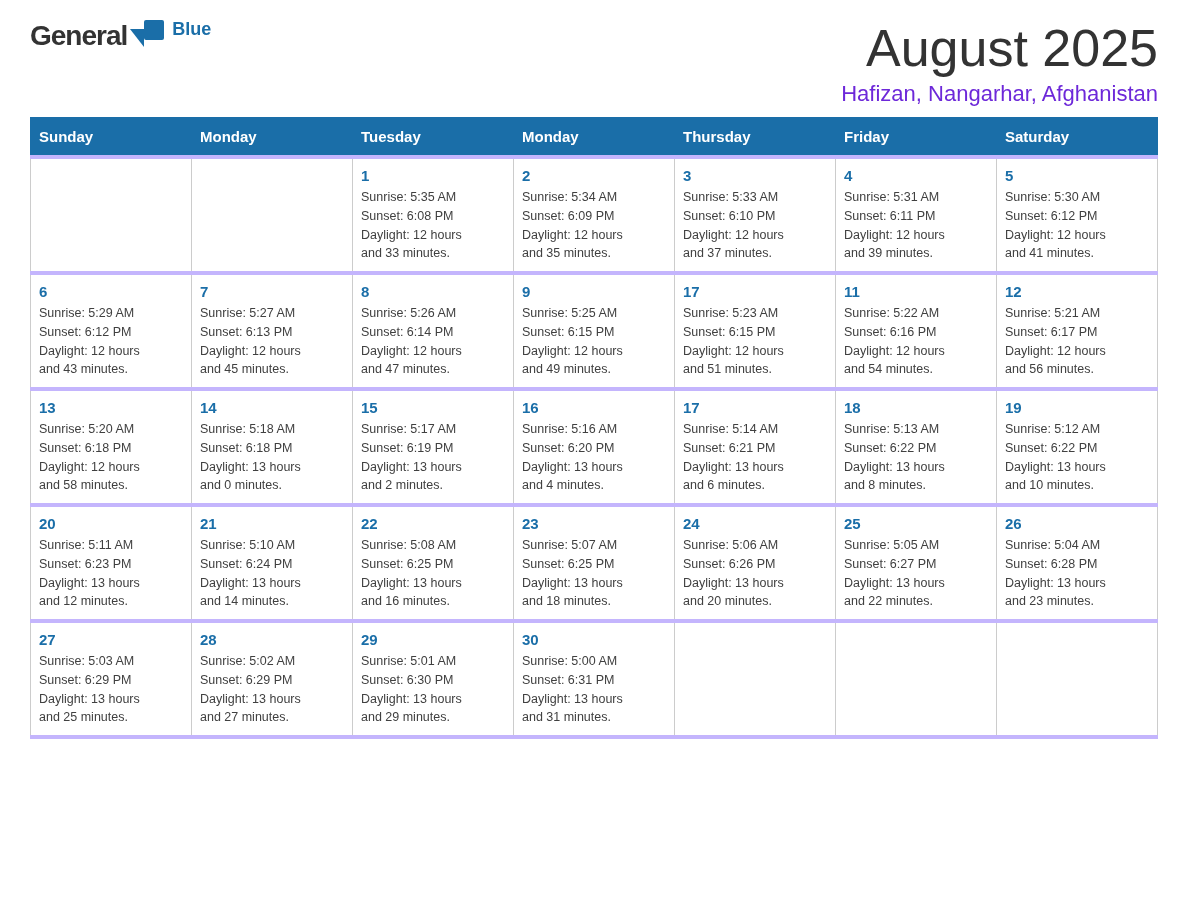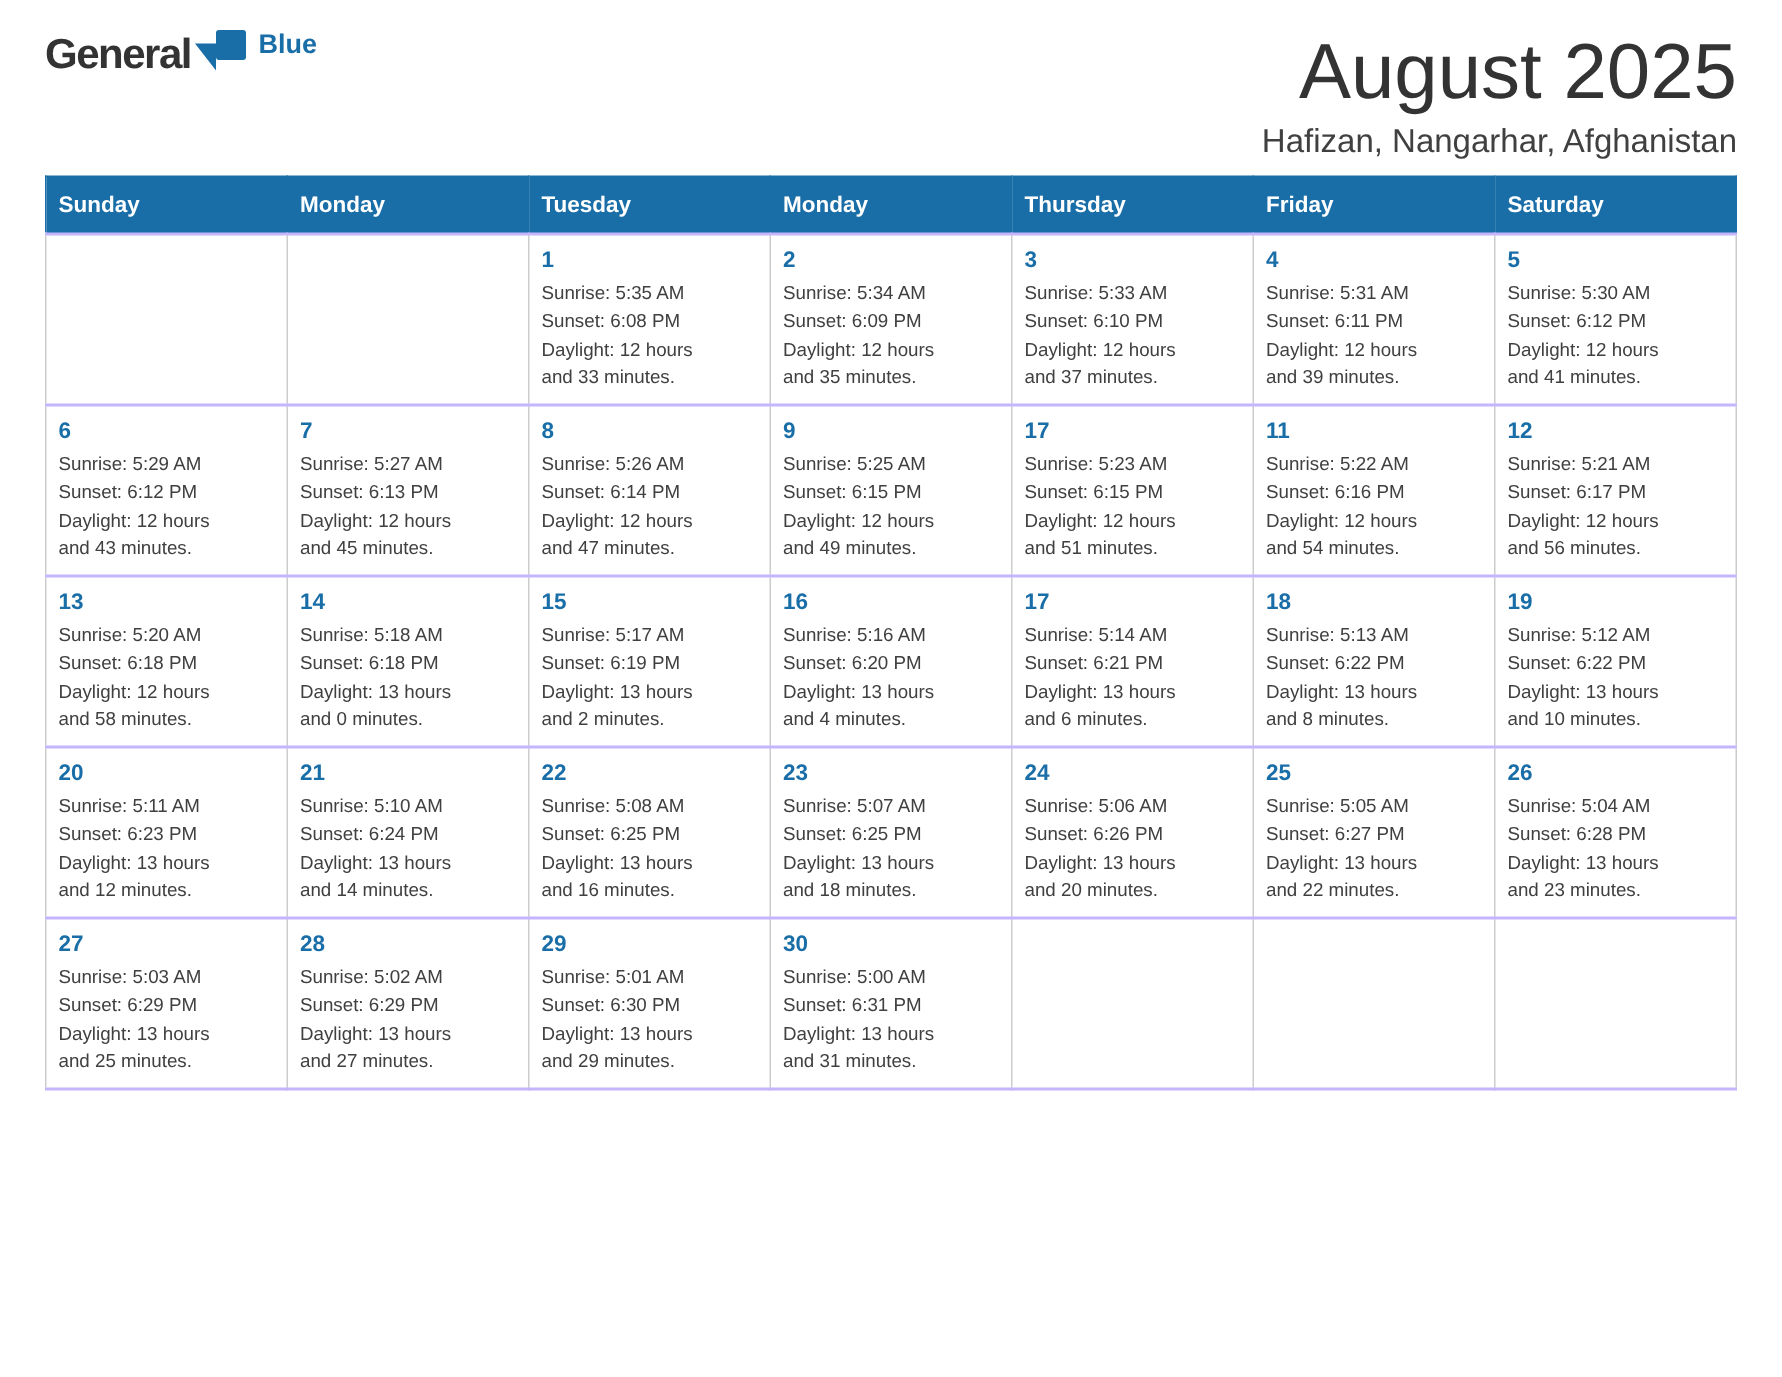--- a/index.html
+++ b/index.html
@@ -52,21 +52,21 @@
       text-align: right;
     }
     .month-title {
       font-size: 52px;
       font-weight: normal;
       color: #333;
       line-height: 1.1;
     }
     .location-title {
       font-size: 22px;
-      color: #404040;
+      color: #6d28d9;
       margin-top: 4px;
     }
     .calendar {
       width: 100%;
       border-collapse: collapse;
       margin-top: 10px;
     }
     .calendar th {
       background-color: #1a6ea8;
       color: #fff;
@@ -79,21 +79,21 @@
     .calendar td {
       vertical-align: top;
       padding: 8px;
       border: 1px solid #ccc;
       width: 14.28%;
       min-height: 100px;
       font-size: 13px;
       color: #333;
     }
     .calendar tr {
-      border-bottom: 2px solid #c4b5fd;
+      border-bottom: 4px solid #c4b5fd;
     }
     .day-number {
       font-size: 15px;
       font-weight: bold;
       color: #1a6ea8;
       display: block;
       margin-bottom: 4px;
     }
     .day-info {
       font-size: 12.5px;

